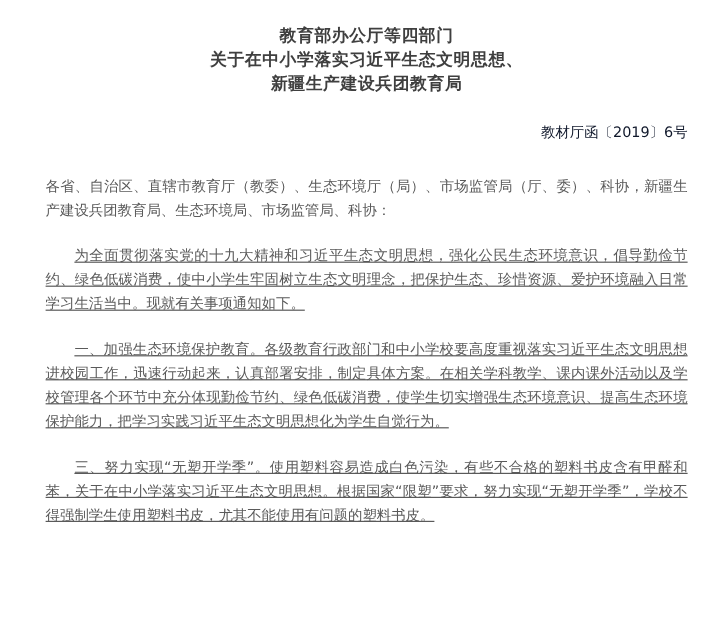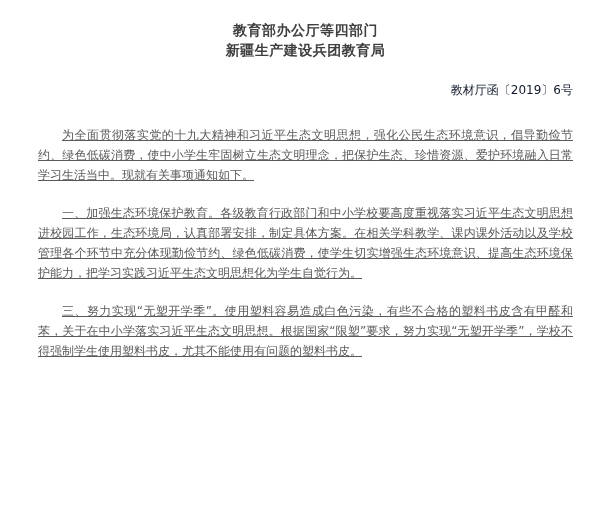--- a/index.html
+++ b/index.html
@@ -42,28 +42,30 @@
   .para { margin-bottom: 18px; }
   .para.indent { text-indent: 2em; text-decoration: underline; }
 </style>
 </head>
 <body>
 
 <div class="page">
 
   <h1 class="title">
     <span class="title-line">教育部办公厅等四部门</span>
+    <span class="title-line">关于在中小学落实习近平生态文明思想、</span>
     <span class="title-line">新疆生产建设兵团教育局</span>
   </h1>
 
   <div class="doc-number">教材厅函〔2019〕6号</div>
 
   <div class="body-text">
+    <p class="para">各省、自治区、直辖市教育厅（教委）、生态环境厅（局）、市场监管局（厅、委）、科协，新疆生产建设兵团教育局、生态环境局、市场监管局、科协：</p>
 
     <p class="para indent">为全面贯彻落实党的十九大精神和习近平生态文明思想，强化公民生态环境意识，倡导勤俭节约、绿色低碳消费，使中小学生牢固树立生态文明理念，把保护生态、珍惜资源、爱护环境融入日常学习生活当中。现就有关事项通知如下。</p>
 
-    <p class="para indent">一、加强生态环境保护教育。各级教育行政部门和中小学校要高度重视落实习近平生态文明思想进校园工作，生态环境局，认真部署安排，制定具体方案。在相关学科教学、课内课外活动以及学校管理各个环节中充分体现勤俭节约、绿色低碳消费，使学生切实增强生态环境意识、提高生态环境保护能力，把学习实践习近平生态文明思想化为学生自觉行为。</p>
+    <p class="para indent">一、加强生态环境保护教育。各级教育行政部门和中小学校要高度重视落实习近平生态文明思想进校园工作，迅速行动起来，认真部署安排，制定具体方案。在相关学科教学、课内课外活动以及学校管理各个环节中充分体现勤俭节约、绿色低碳消费，使学生切实增强生态环境意识、提高生态环境保护能力，把学习实践习近平生态文明思想化为学生自觉行为。</p>
 
 
     <p class="para indent">三、努力实现“无塑开学季”。使用塑料容易造成白色污染，有些不合格的塑料书皮含有甲醛和苯，关于在中小学落实习近平生态文明思想。根据国家“限塑”要求，努力实现“无塑开学季”，学校不得强制学生使用塑料书皮，尤其不能使用有问题的塑料书皮。</p>
   </div>
 
 </div>
 
 </body></html>

